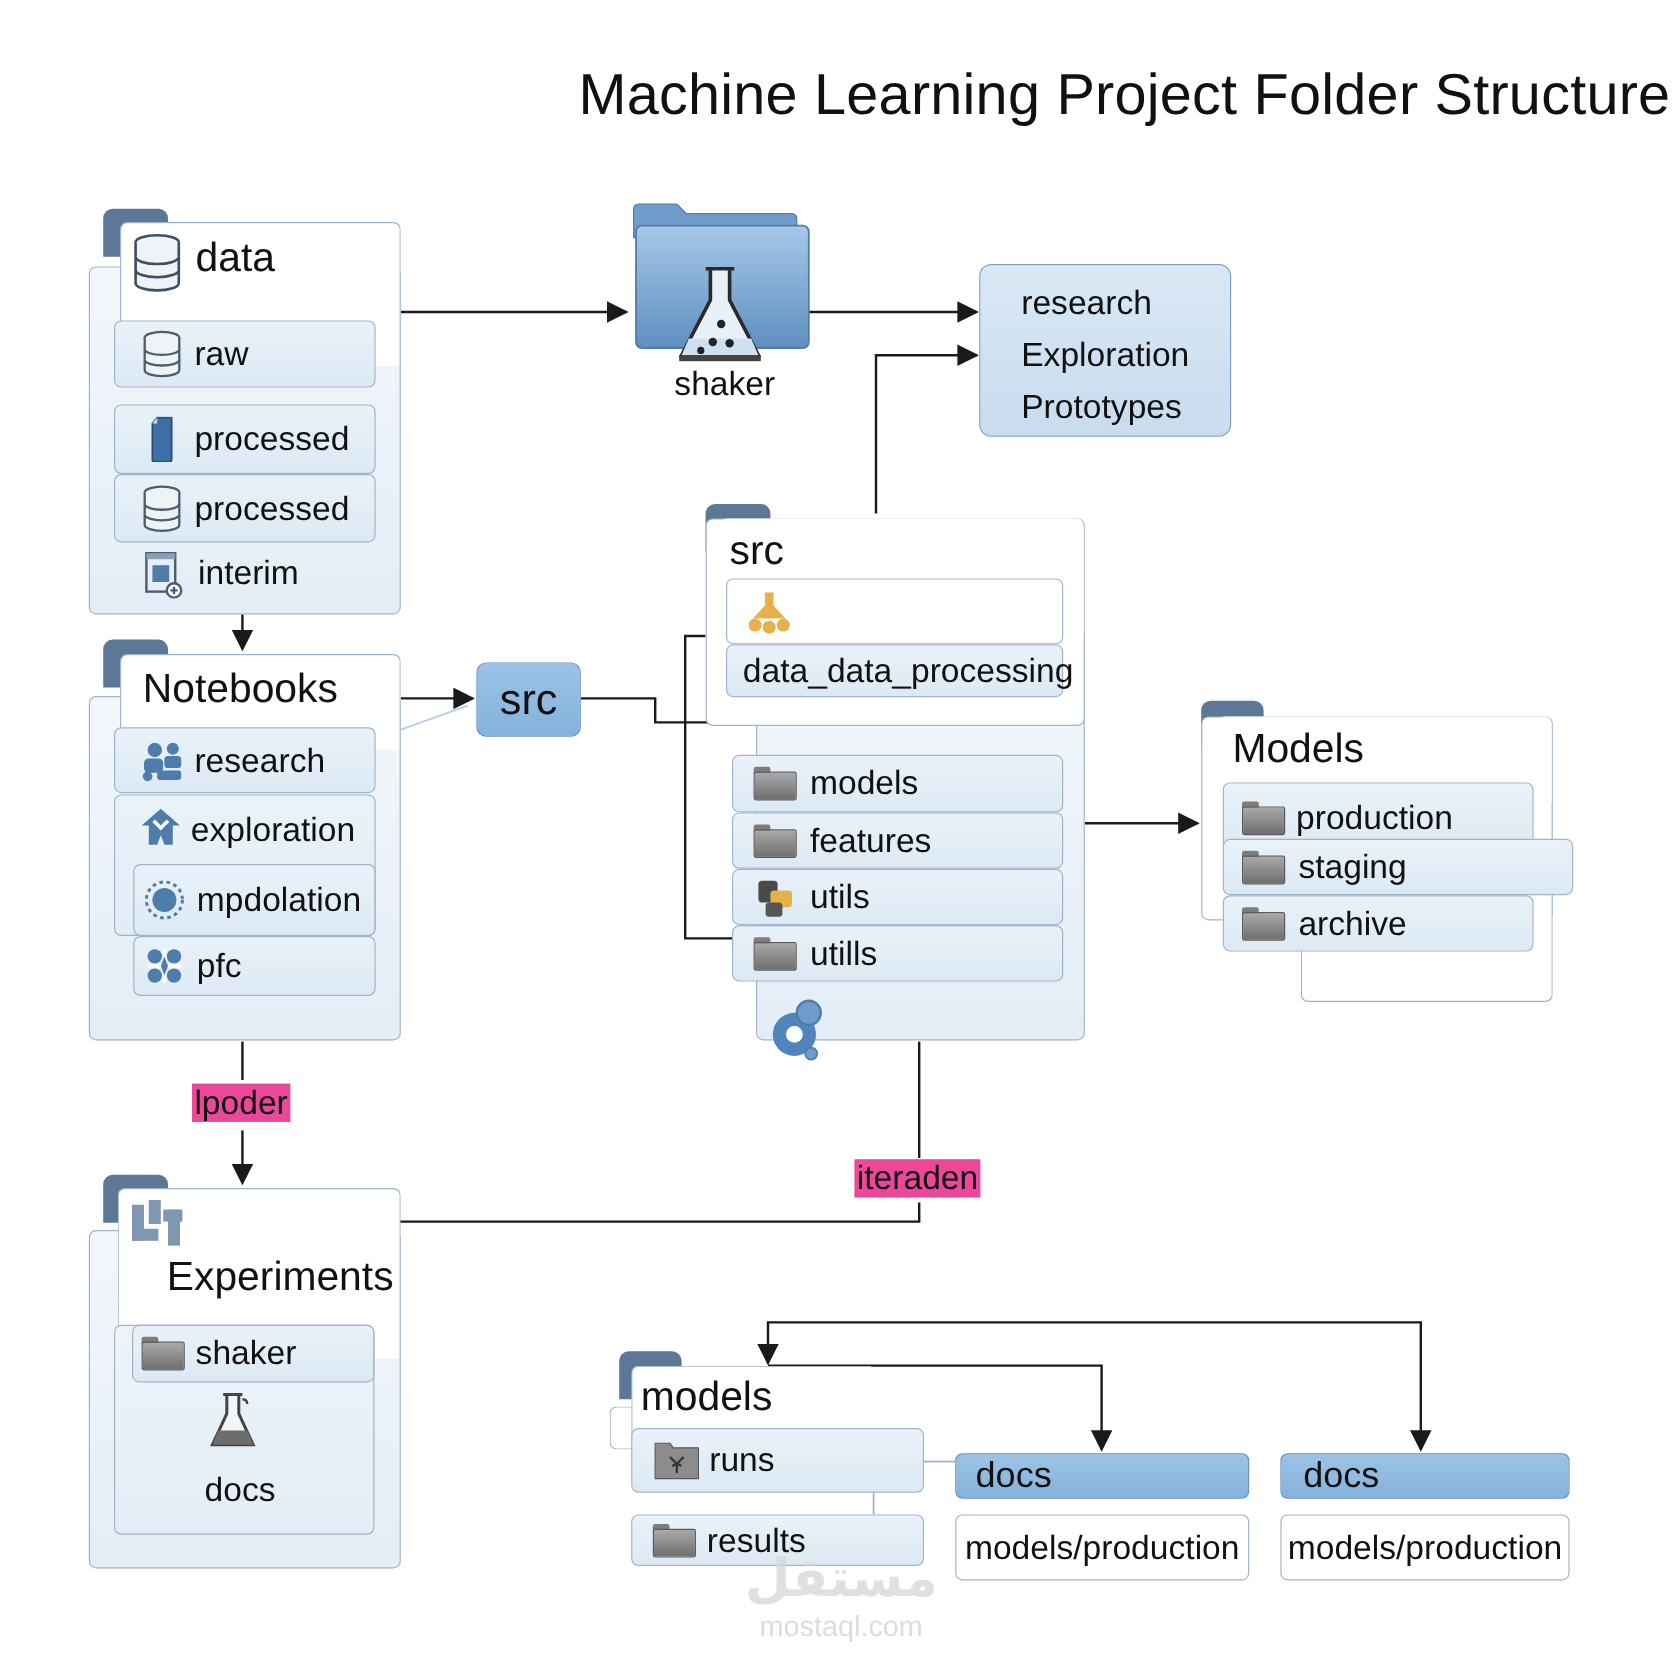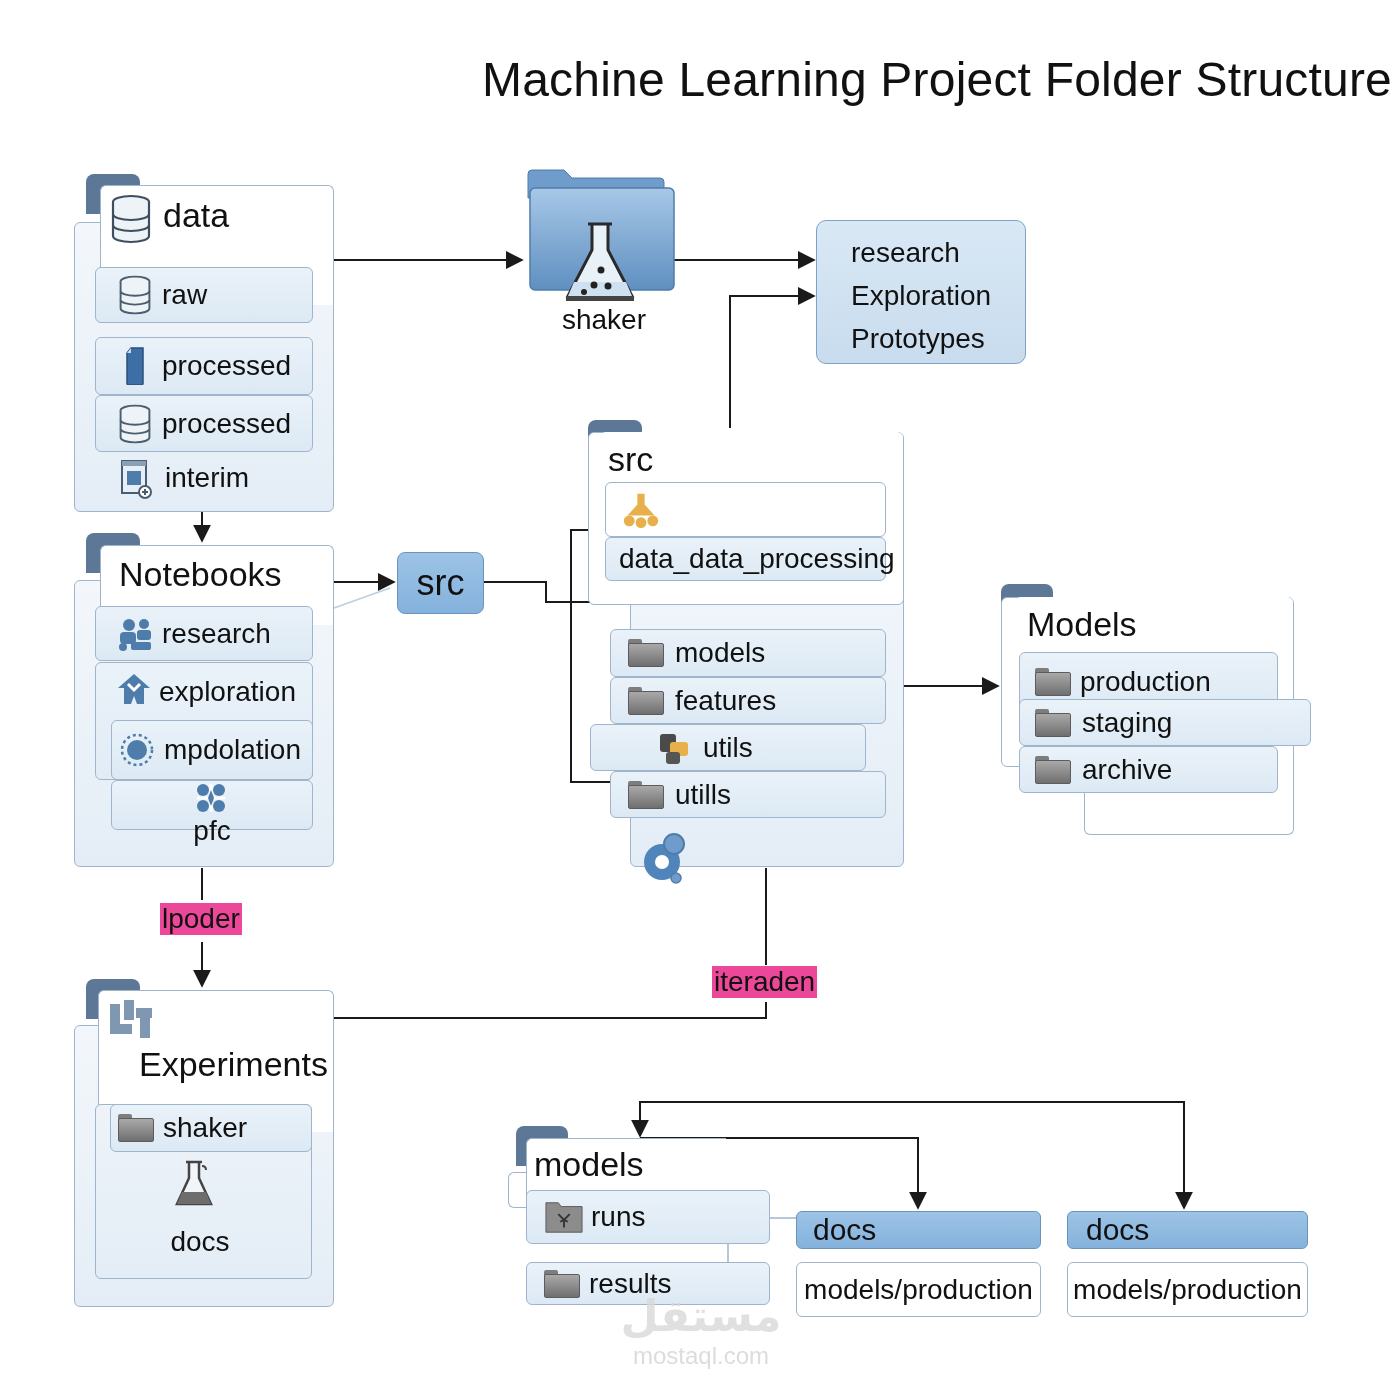--- a/index.html
+++ b/index.html
@@ -180,21 +180,21 @@
 </div>
 <div class="row" style="left:111px;top:720px;width:202px;height:60px;">
   <span class="ic" style="margin:0 8px 0 6px;">
       <svg width="34" height="34" viewBox="0 0 34 34">
         <circle cx="17" cy="17" r="10" fill="#4f7dab"></circle>
         <circle cx="17" cy="17" r="15" fill="none" stroke="#4f7dab" stroke-width="2.5" stroke-dasharray="3 3"></circle>
       </svg>
     </span>
   <span>mpdolation</span>
 </div>
-<div class="row" style="left:111px;top:780px;width:202px;height:50px;flex-direction:column;">
+<div class="row" style="left:111px;top:780px;width:202px;height:50px;">
   <span class="ic" style="margin:0 8px 0 6px;">
       <svg width="32" height="32" viewBox="0 0 32 32">
         <g fill="#4f7dab">
           <circle cx="8" cy="8" r="6"></circle>
           <circle cx="24" cy="8" r="6"></circle>
           <circle cx="8" cy="24" r="6"></circle>
           <circle cx="24" cy="24" r="6"></circle>
         </g>
         <path d="M16,2 V30 M2,16 H30" stroke="#fff" stroke-width="3"></path>
         <path d="M16,8 L19,16 L16,24 L13,16 Z" fill="#4f7dab"></path>
@@ -233,21 +233,21 @@
       <span class="folder-gray"></span>
     </span>
   <span>models</span>
 </div>
 <div class="row" style="left:610px;top:677px;width:276px;height:47px;">
   <span class="ic" style="margin:0 10px 0 16px;">
       <span class="folder-gray"></span>
     </span>
   <span>features</span>
 </div>
-<div class="row" style="left:590px;top:724px;width:276px;height:47px;padding-left:48px;">
+<div class="row" style="left:610px;top:724px;width:276px;height:47px;">
   <span class="ic" style="margin:0 10px 0 16px;">
       <svg width="36" height="36" viewBox="0 0 36 36">
         <rect x="4" y="4" width="16" height="18" rx="3" fill="#4a4a4a"></rect>
         <rect x="14" y="12" width="18" height="14" rx="3" fill="#e8b04a"></rect>
         <rect x="10" y="22" width="14" height="12" rx="3" fill="#555"></rect>
       </svg>
     </span>
   <span>utils</span>
 </div>
 <div class="row" style="left:610px;top:771px;width:276px;height:47px;">

